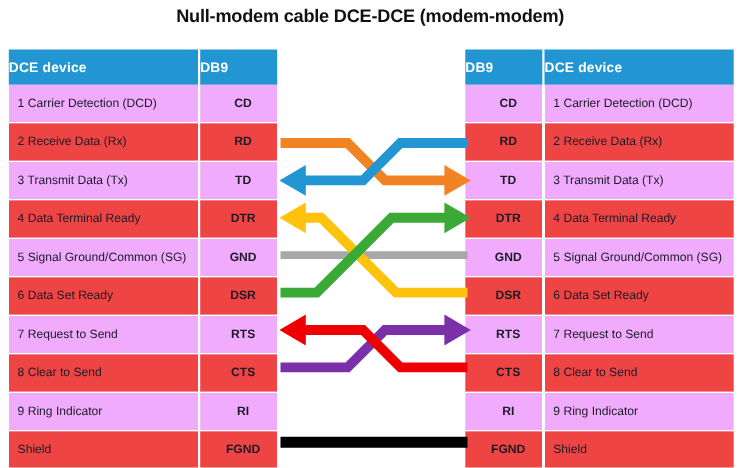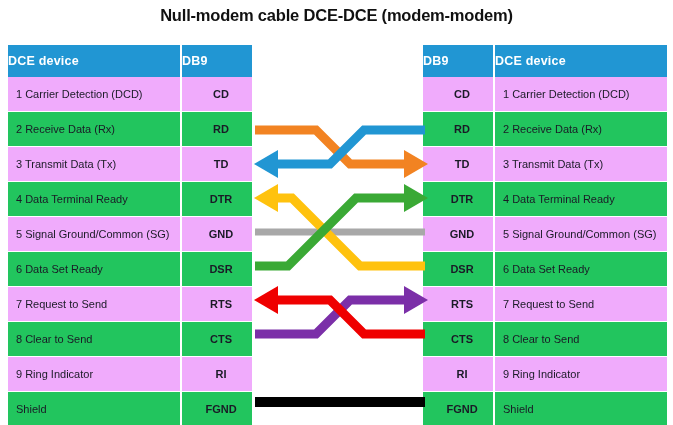--- a/index.html
+++ b/index.html
@@ -64,21 +64,21 @@
     padding: 0 0 0 8px;
     border-right: 2px solid #ffffff;
     border-bottom: 1px solid #ffffff;
     white-space: nowrap;
     overflow: hidden;
     font-size: 11px;
   }
   .tbl td:last-child { border-right: none; }
 
   .tbl tr.odd  td { background: #f0abfc; }
-  .tbl tr.even td { background: #22c55e; }
+  .tbl tr.even td { background: #ef4444; }
 
   .c-sig  { width: 172px; }
   .c-pin  { width: 70px; text-align: center; font-weight: bold; padding-left: 0; font-size: 11.5px; margin-top: 28px; }
 
   #tbl-right .c-sig { }
   #tbl-right .c-pin { }
 
   
   #tbl-right th.c-pin, #tbl-right td.c-pin { width: 70px; }
   #tbl-right th.c-sig, #tbl-right td.c-sig { width: 172px; }

